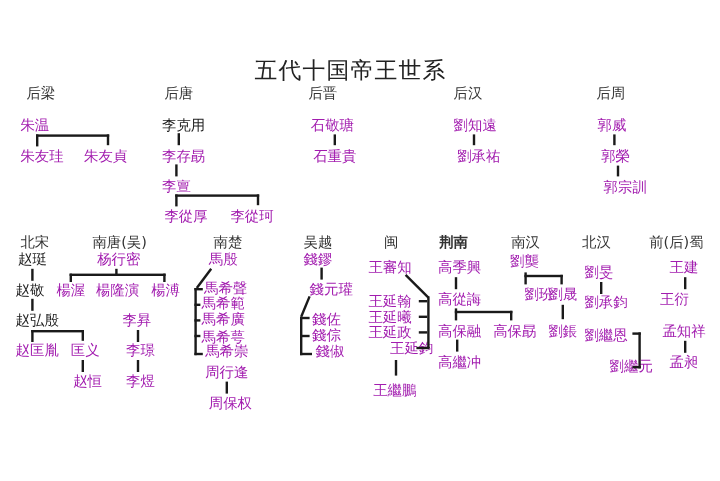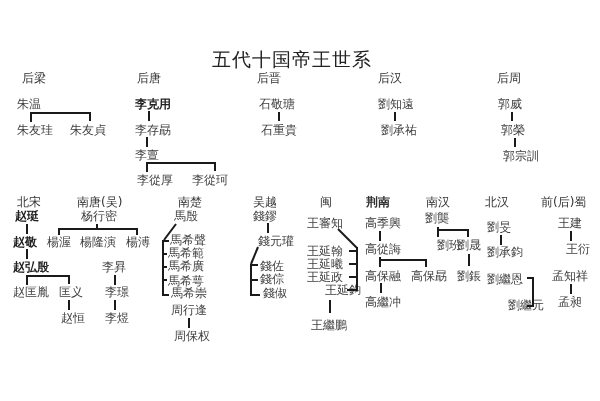--- a/index.html
+++ b/index.html
@@ -1,22 +1,22 @@
 <!DOCTYPE html>
 <html><head>
 <meta charset="utf-8">
 <style>
   html, body { margin:0; padding:0; background:#ffffff; }
   body { width:600px; height:401px; position:relative; overflow:hidden;
          font-family:"DejaVu Sans", sans-serif; }
   .t { position:absolute; white-space:nowrap; line-height:1; }
   .title { font-size:19px; color:#222; letter-spacing:1px; }
   .dyn { font-size:12px; color:#333; }
-  .black { font-size:12px; color:#222;font-weight:bold; }
-  .red { font-size:12px; color:#404040; }
+  .black { font-size:12px; color:#222; }
+  .red { font-size:12px; color:#a21caf; }
   .ln { position:absolute; background:#1a1a1a; }
   svg.ov { position:absolute; left:0; top:0; }
 </style>
 </head>
 <body>
 
 <div>
   <div class="t title" style="left:212px;top:50px;">五代十国帝王世系</div>
 
   <div class="t dyn" style="left:22px;top:72px;">后梁</div>
@@ -156,21 +156,21 @@
   <div class="t red" style="left:487px;top:246px;">劉承鈞</div>
   <div class="t red" style="left:487px;top:273px;">劉繼恩</div>
   <div class="t red" style="left:487px;top:299px;margin-left:21px;">劉繼元</div>
   <div class="ln" style="left:527px;top:277px;width:7px;height:2px;"></div>
   <div class="ln" style="left:532px;top:277px;width:2px;height:30px;"></div>
   <div class="ln" style="left:527px;top:305px;width:7px;height:2px;"></div>
 
   <div class="t dyn" style="left:541px;top:196px;">前(后)蜀</div>
   <div class="t red" style="left:558px;top:217px;">王建</div>
   <div class="ln" style="left:570px;top:231px;width:2px;height:10px;"></div>
-  <div class="t red" style="left:566px;top:243px;">王衍</div>
+  <div class="t red" style="left:550px;top:243px;">王衍</div>
   <div class="t red" style="left:552px;top:270px;">孟知祥</div>
   <div class="ln" style="left:570px;top:284px;width:2px;height:10px;"></div>
   <div class="t red" style="left:558px;top:296px;">孟昶</div>
 
   <svg class="ov" width="600" height="401">
     <line x1="176" y1="224" x2="164" y2="240" stroke="#1a1a1a" stroke-width="2"></line>
     <line x1="258" y1="247" x2="251" y2="264" stroke="#1a1a1a" stroke-width="2"></line>
     <line x1="338" y1="229" x2="357" y2="248" stroke="#1a1a1a" stroke-width="2"></line>
   </svg>
 </div>

